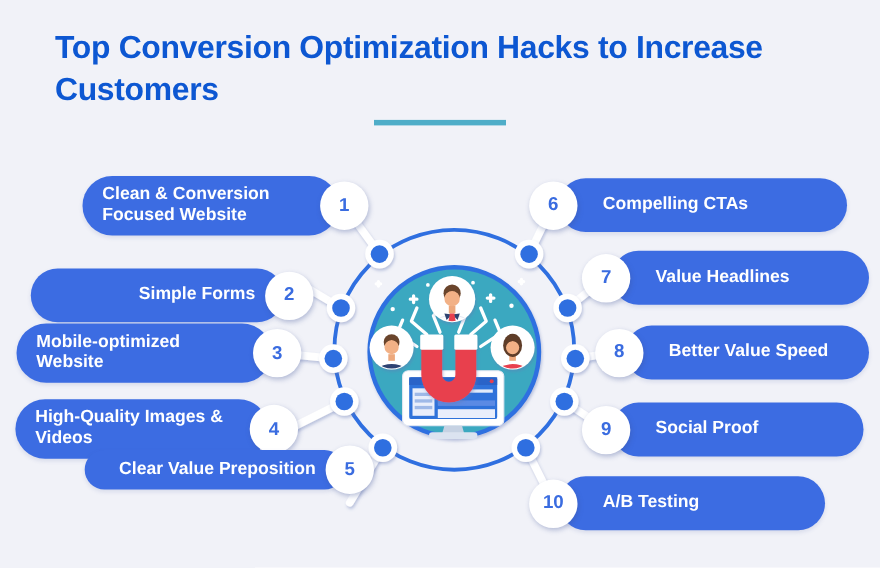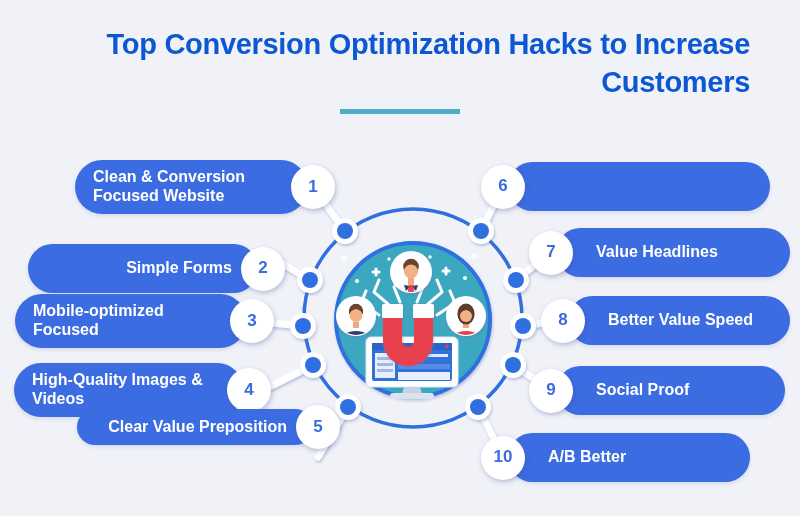--- a/index.html
+++ b/index.html
@@ -3,21 +3,21 @@
 <meta charset="utf-8">
 <style>
   html,body{margin:0;padding:0;}
   .stage{
     position:relative;width:800px;height:516px;overflow:hidden;
     background:var(--background,#f1f2f8);
     font-family:"Liberation Sans",sans-serif;
   }
   .title{
     margin:0 auto;padding-top:26px;max-width:700px;
-    text-align:right;font-size:29px;line-height:1.3;font-weight:bold;
+    text-align:left;font-size:29px;line-height:1.3;font-weight:bold;
     color:var(--title-blue,#0d57d2);
     letter-spacing:-0.3px;
   }
   .title-underline{
     width:120px;height:5px;margin:8px auto 0;
     background:var(--underline-teal,#4fadc8);
   }
   .art{position:absolute;left:0;top:0;}
   .pill{
     position:absolute;box-sizing:border-box;
@@ -187,45 +187,46 @@
 
   <div class="pill left" style="left:75px;top:160px;width:233px;height:54px;">
     <span>Clean &amp; Conversion Focused Website</span>
     <span class="num">1</span>
   </div>
   <div class="pill left" style="left:28px;top:244px;width:230px;height:49px;">
     <span>Simple Forms</span>
     <span class="num">2</span>
   </div>
   <div class="pill left" style="left:15px;top:294px;width:232px;height:54px;">
-    <span>Mobile-optimized Focused</span>
+    <span>Mobile-optimized Website</span>
     <span class="num">3</span>
   </div>
   <div class="pill left" style="left:14px;top:363px;width:230px;height:54px;">
     <span>High-Quality Images &amp; Videos</span>
     <span class="num">4</span>
   </div>
   <div class="pill left" style="left:77px;top:409px;width:236px;height:36px;">
     <span>Clear Value Preposition</span>
     <span class="num">5</span>
   </div>
 
   <div class="pill right" style="left:508px;top:162px;width:262px;height:49px;">
+    <span>Compelling CTAs</span>
     <span class="num">6</span>
   </div>
   <div class="pill right" style="left:556px;top:228px;width:234px;height:49px;">
     <span>Value Headlines</span>
     <span class="num">7</span>
   </div>
   <div class="pill right" style="left:568px;top:296px;width:222px;height:49px;">
     <span>Better Value Speed</span>
     <span class="num">8</span>
   </div>
   <div class="pill right" style="left:556px;top:366px;width:229px;height:49px;">
     <span>Social Proof</span>
     <span class="num">9</span>
   </div>
   <div class="pill right" style="left:508px;top:433px;width:242px;height:49px;">
-    <span>A/B Better</span>
+    <span>A/B Testing</span>
     <span class="num">10</span>
   </div>
 
 </div>
 
 </body></html>

